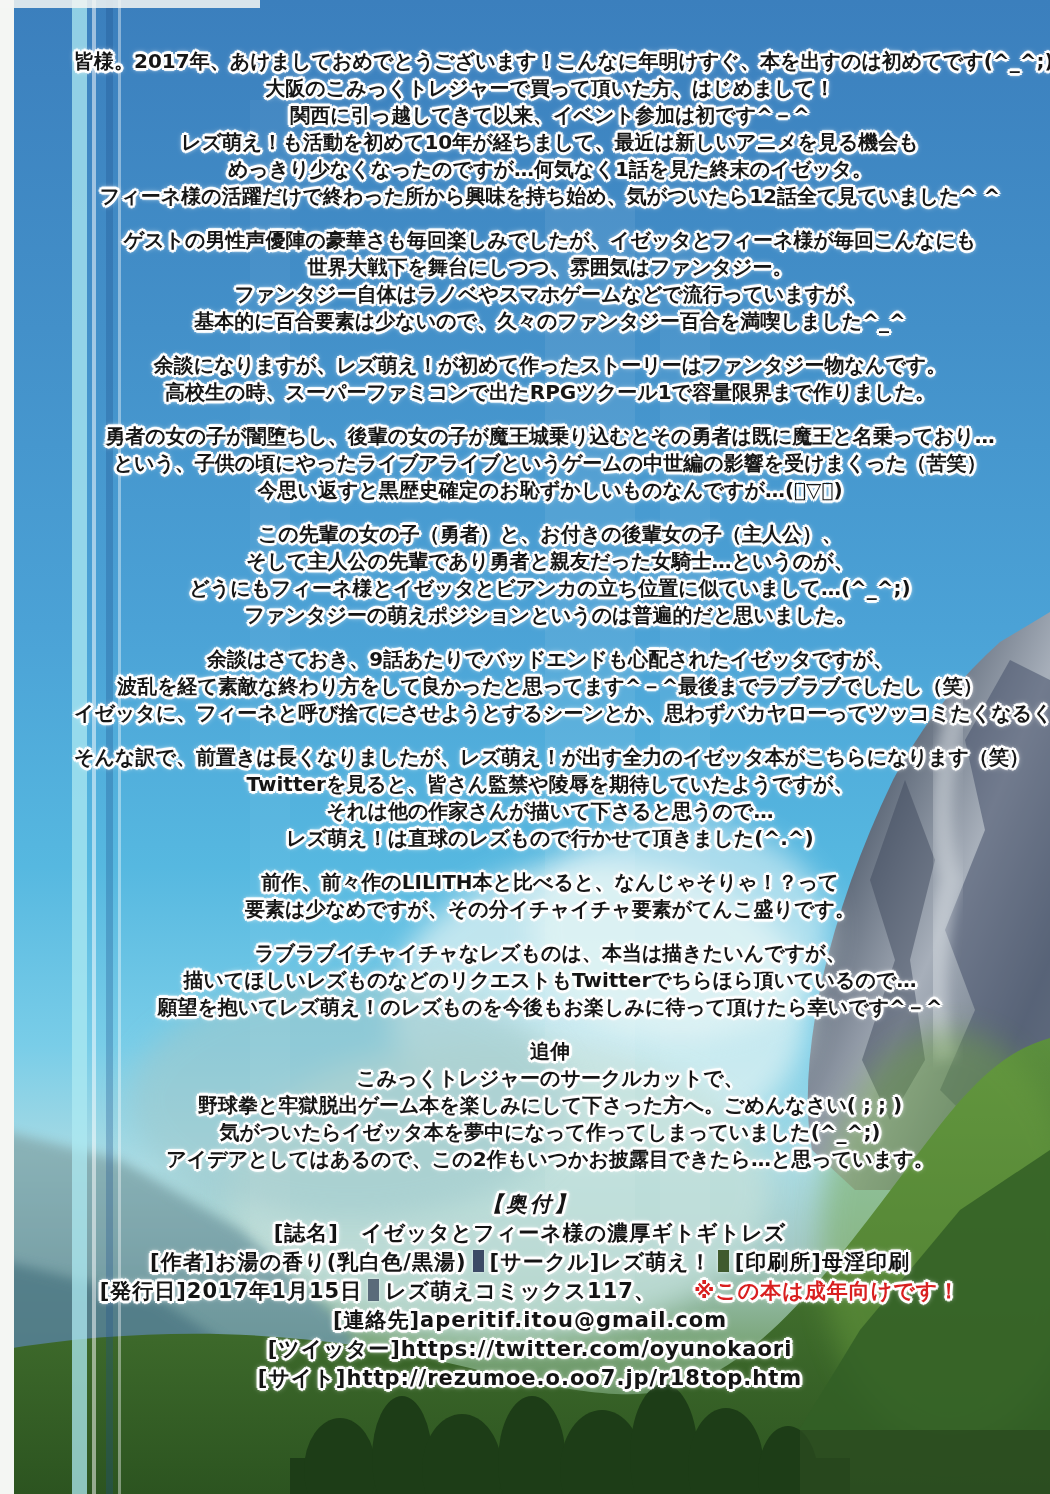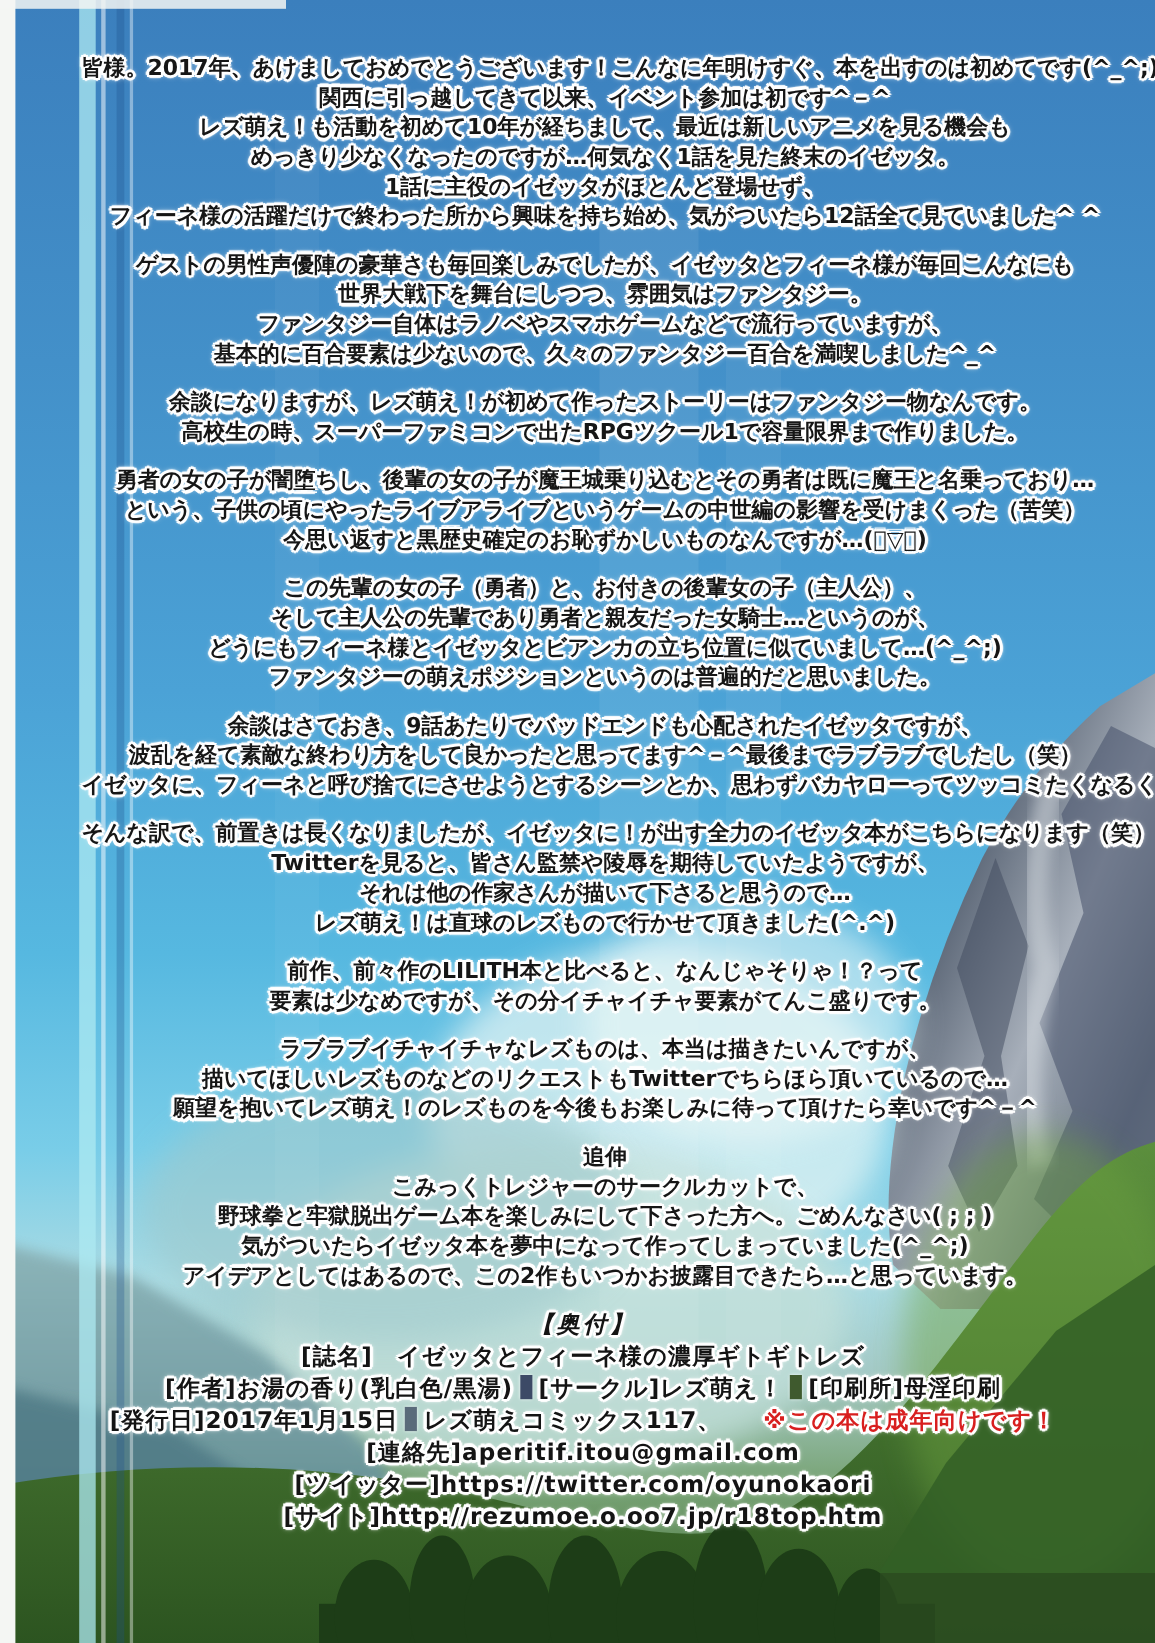--- a/index.html
+++ b/index.html
@@ -136,24 +136,24 @@
     <rect x="118" y="0" width="3" height="1494" fill="#ffffff" opacity="0.4"></rect>
     <rect x="0" y="0" width="14" height="1494" fill="#f4f6f3"></rect>
     <rect x="0" y="0" width="260" height="8" fill="#f4f6f3" opacity="0.85"></rect>
   </svg>
 
   <div class="content">
 
     <div>
         <div class="para">
           <div class="line">皆様。2017年、あけましておめでとうございます！こんなに年明けすぐ、本を出すのは初めてです(^_^;)</div>
+          <div class="line">大阪のこみっくトレジャーで買って頂いた方、はじめまして！</div>
           <div class="line">関西に引っ越してきて以来、イベント参加は初です^－^</div>
           <div class="line">レズ萌え！も活動を初めて10年が経ちまして、最近は新しいアニメを見る機会も</div>
           <div class="line">めっきり少なくなったのですが…何気なく1話を見た終末のイゼッタ。</div>
-          <div class="line">1話に主役のイゼッタがほとんど登場せず、</div>
           <div class="line">フィーネ様の活躍だけで終わった所から興味を持ち始め、気がついたら12話全て見ていました^ ^</div>
         </div>
         <div class="para">
           <div class="line">ゲストの男性声優陣の豪華さも毎回楽しみでしたが、イゼッタとフィーネ様が毎回こんなにも</div>
           <div class="line">世界大戦下を舞台にしつつ、雰囲気はファンタジー。</div>
           <div class="line">ファンタジー自体はラノベやスマホゲームなどで流行っていますが、</div>
           <div class="line">基本的に百合要素は少ないので、久々のファンタジー百合を満喫しました^_^</div>
         </div>
         <div class="para">
           <div class="line">余談になりますが、レズ萌え！が初めて作ったストーリーはファンタジー物なんです。</div>
@@ -169,21 +169,21 @@
           <div class="line">そして主人公の先輩であり勇者と親友だった女騎士…というのが、</div>
           <div class="line">どうにもフィーネ様とイゼッタとビアンカの立ち位置に似ていまして…(^_^;)</div>
           <div class="line">ファンタジーの萌えポジションというのは普遍的だと思いました。</div>
         </div>
         <div class="para">
           <div class="line">余談はさておき、9話あたりでバッドエンドも心配されたイゼッタですが、</div>
           <div class="line">波乱を経て素敵な終わり方をして良かったと思ってます^－^最後までラブラブでしたし（笑）</div>
           <div class="line">イゼッタに、フィーネと呼び捨てにさせようとするシーンとか、思わずバカヤローってツッコミたくなるくらいw</div>
         </div>
         <div class="para">
-          <div class="line">そんな訳で、前置きは長くなりましたが、イゼッタに！が出す全力のイゼッタ本がこちらになります（笑）</div>
+          <div class="line">そんな訳で、前置きは長くなりましたが、レズ萌え！が出す全力のイゼッタ本がこちらになります（笑）</div>
           <div class="line">Twitterを見ると、皆さん監禁や陵辱を期待していたようですが、</div>
           <div class="line">それは他の作家さんが描いて下さると思うので…</div>
           <div class="line">レズ萌え！は直球のレズもので行かせて頂きました(^.^)</div>
         </div>
         <div class="para">
           <div class="line">前作、前々作のLILITH本と比べると、なんじゃそりゃ！？って</div>
           <div class="line">要素は少なめですが、その分イチャイチャ要素がてんこ盛りです。</div>
         </div>
         <div class="para">
           <div class="line">ラブラブイチャイチャなレズものは、本当は描きたいんですが、</div>

